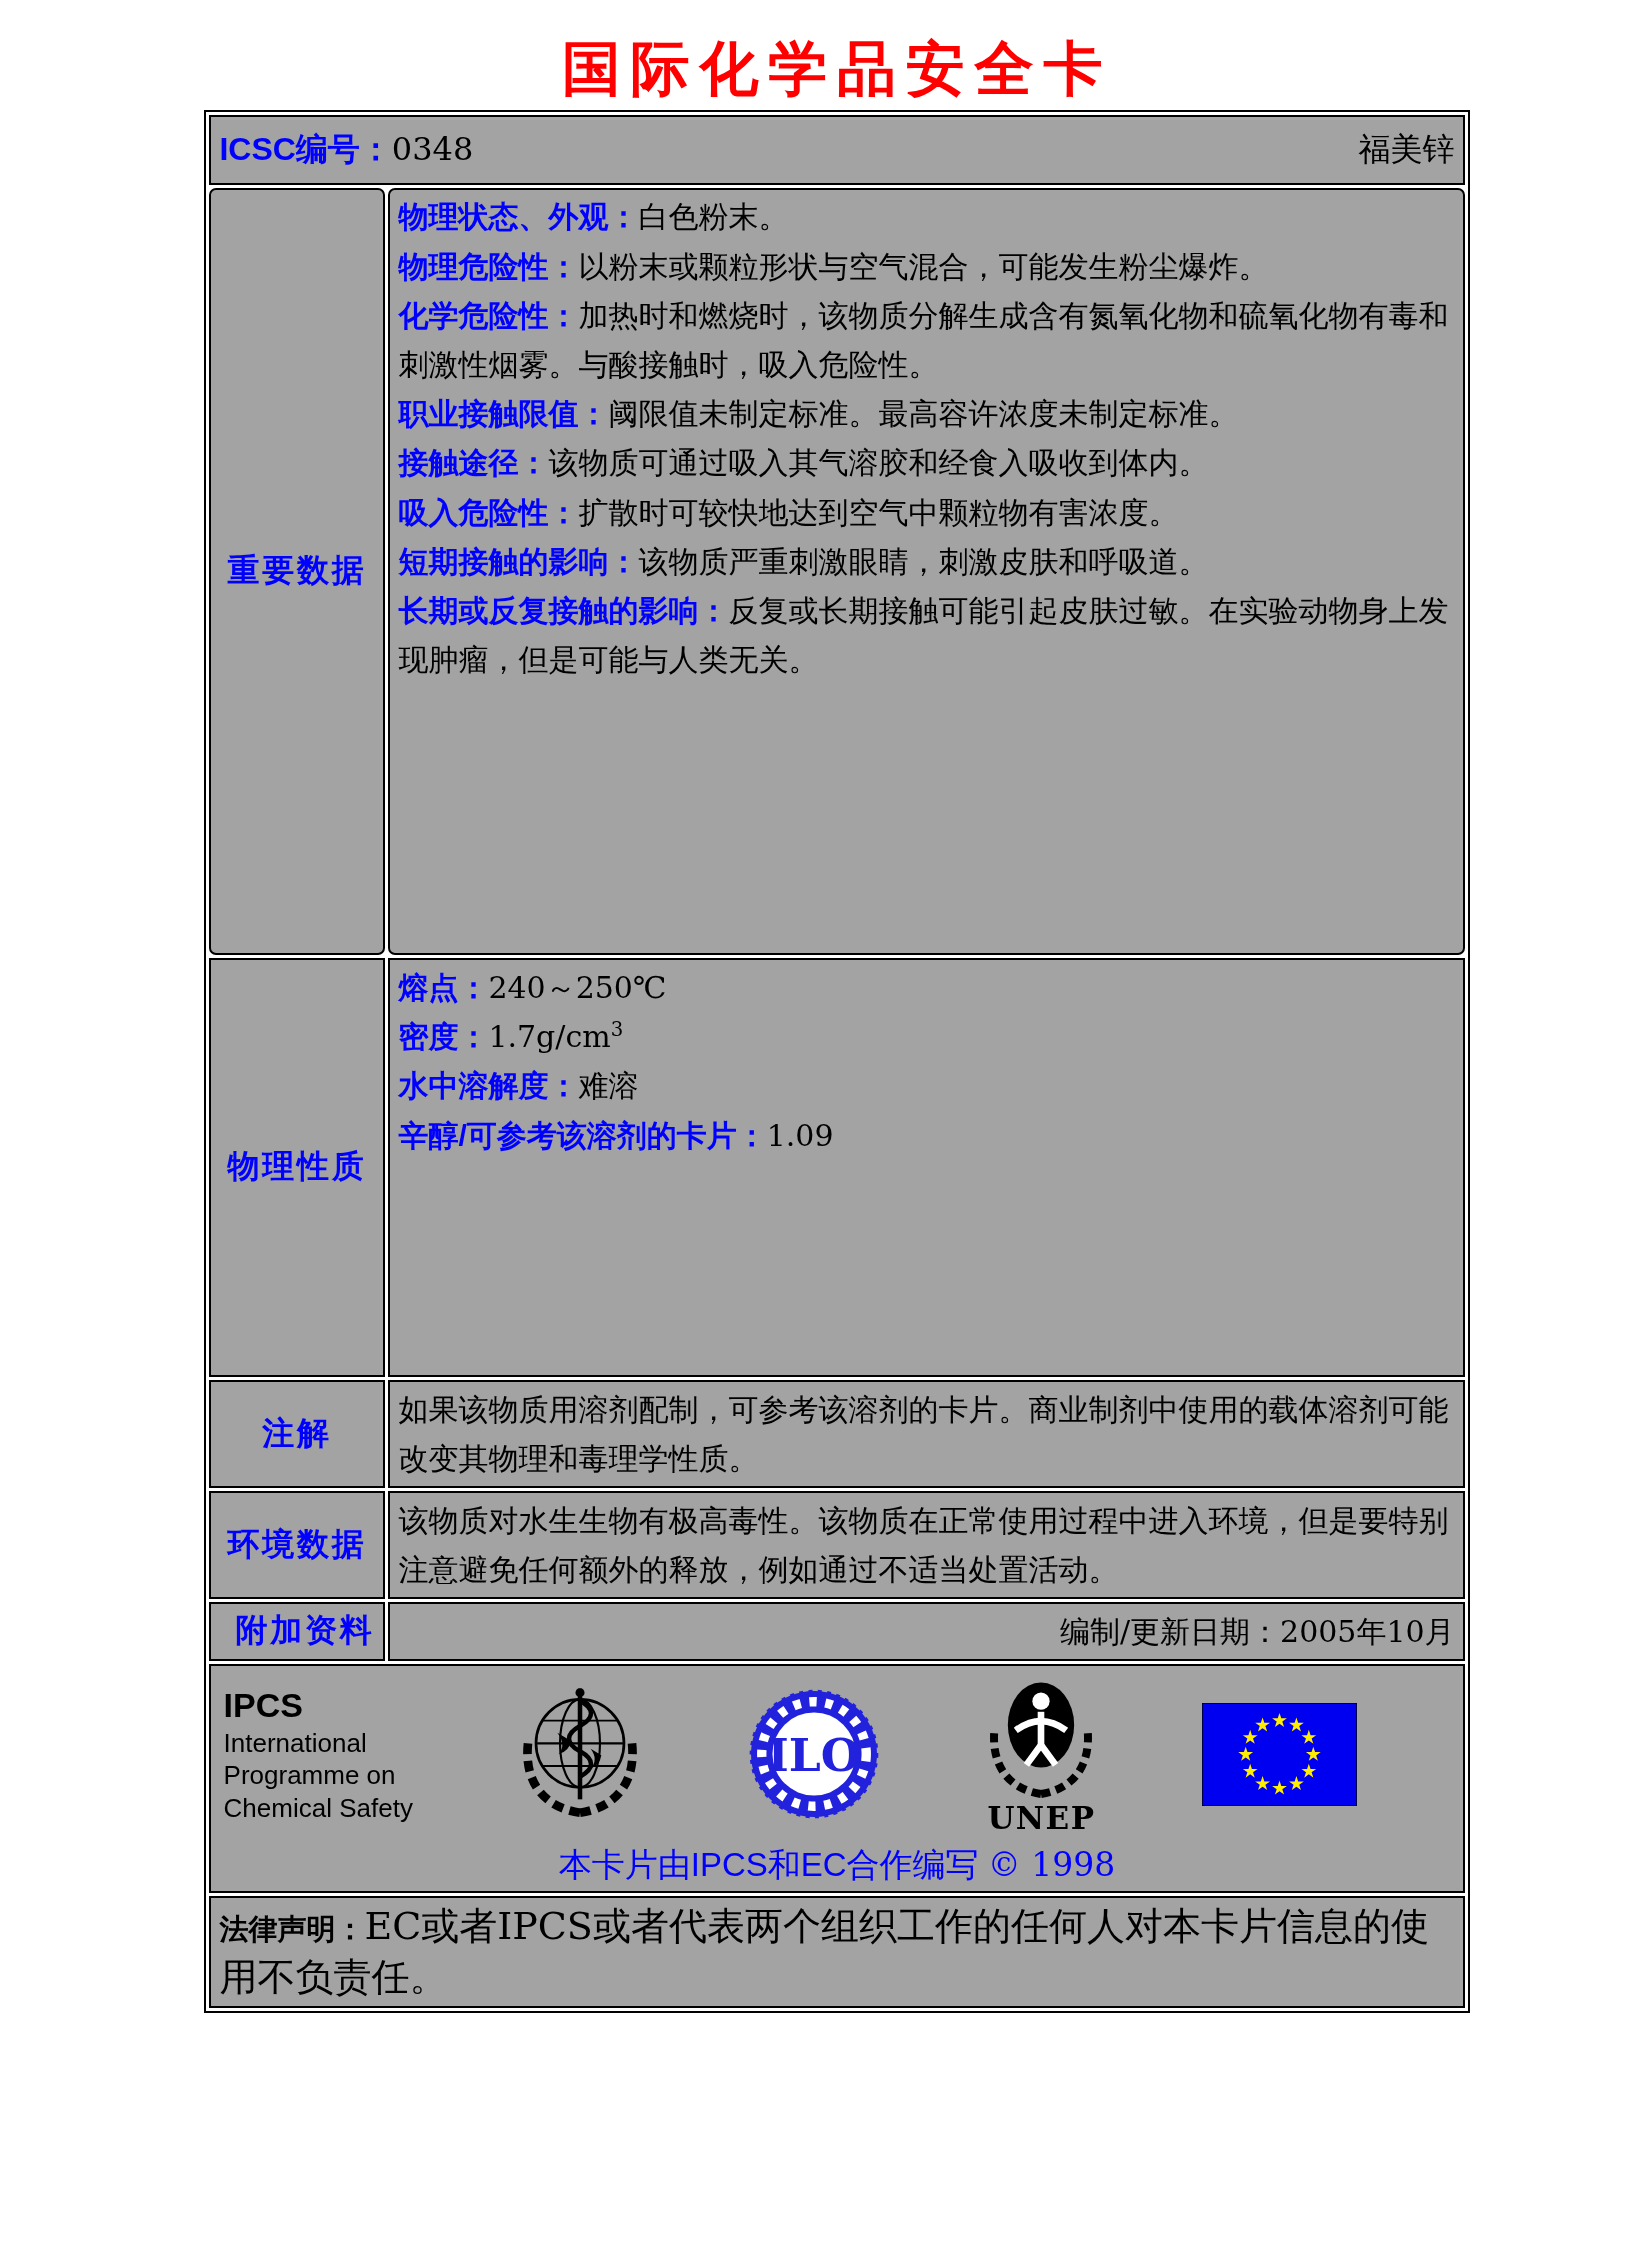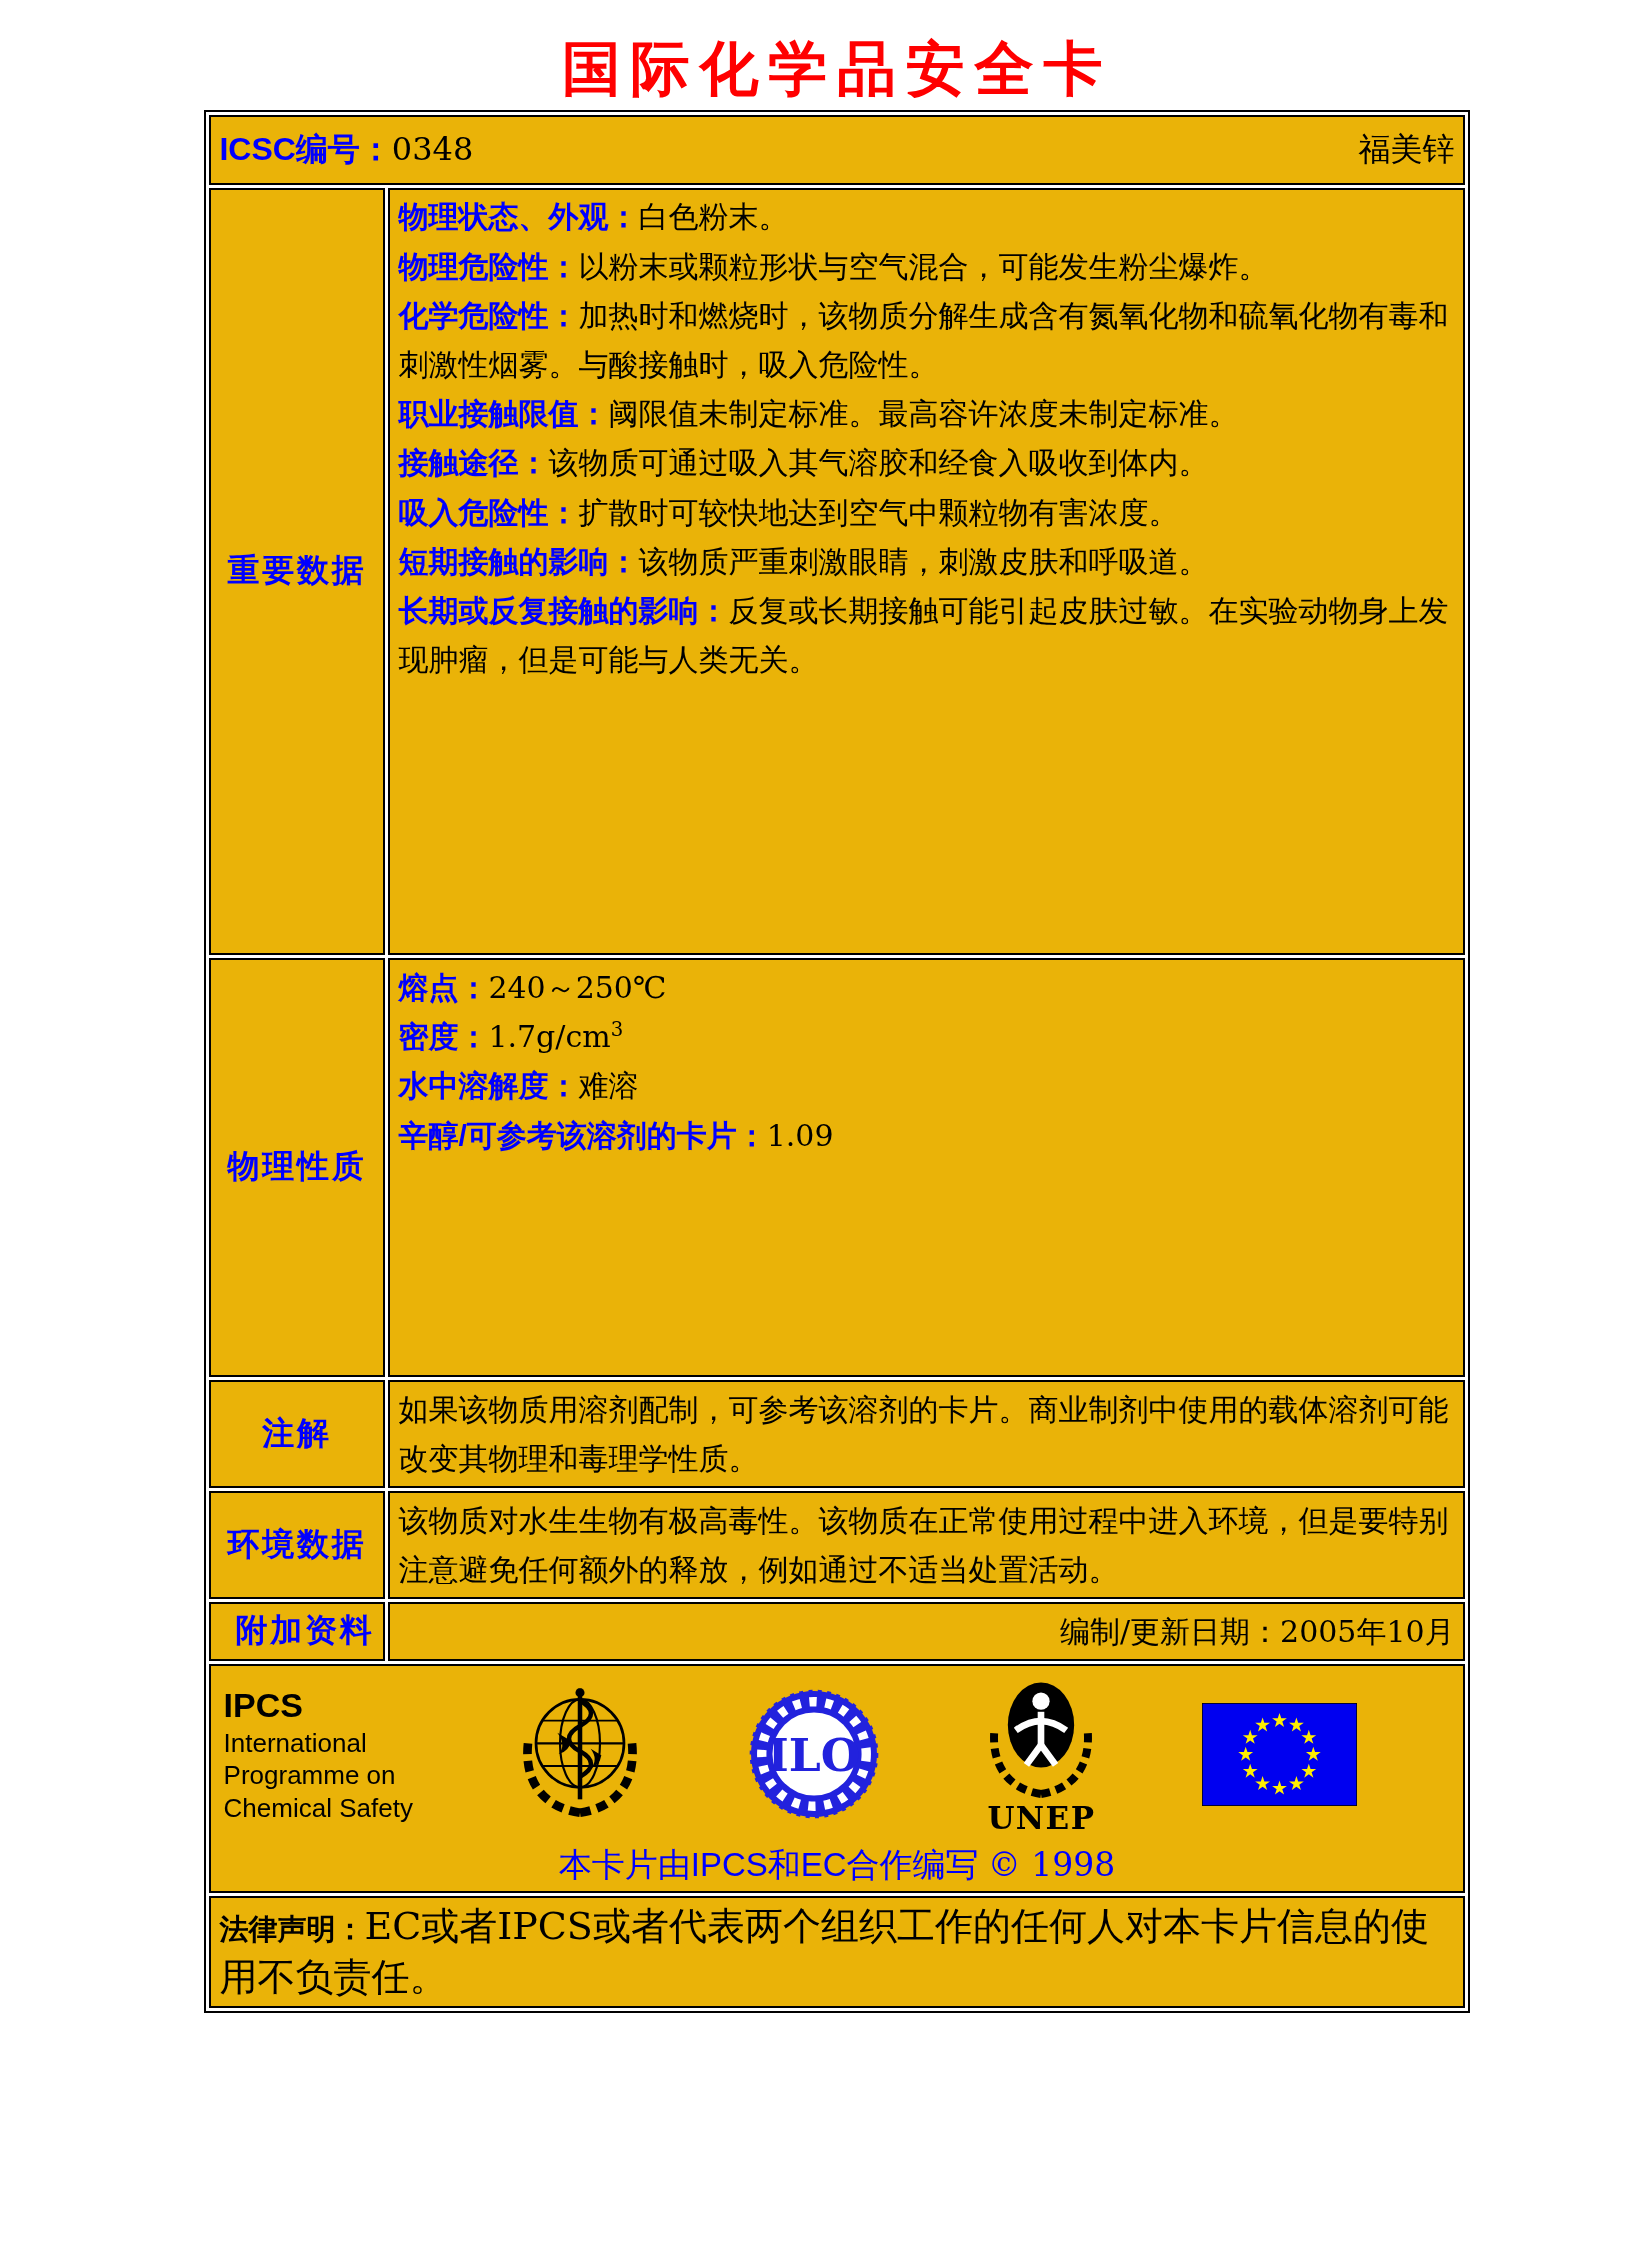--- a/index.html
+++ b/index.html
@@ -11,23 +11,23 @@
     position:absolute;left:204px;top:29.5px;width:1266px;margin:0;
     text-align:center;font-size:59px;font-weight:bold;color:#ff0000;
     letter-spacing:9.8px;font-family:"Liberation Sans","DejaVu Sans",sans-serif;
   }
   table.card{
     position:absolute;left:204px;top:110px;width:1266px;
     border:2.1px solid #000;border-collapse:separate;border-spacing:3.5px;
     table-layout:fixed;background:#fff;
   }
   col.c1{width:176px;}
-  td{border:2.1px solid #000;padding:2.8px 8.4px;vertical-align:top;background:#eab308;}
+  td{border:2.1px solid #000;padding:2.8px 8.4px;vertical-align:top;background:#a3a3a3;}
   td.hdr-cell{height:60px;vertical-align:middle;}
-  td.r-important{height:758px;}
+  td.r-important{height:758px;border-radius:7px;}
   td.r-physical{height:409px;}
   td.r-env{height:83px;}
   td.r-note{height:89px;}
   td.r-extra{height:38px;vertical-align:middle;text-align:right;}
   td.r-logos{height:193px;vertical-align:middle;}
   td.r-legal{height:55px;vertical-align:middle;}
   .label-cell{
     text-align:center;vertical-align:middle;color:#0000ff;
     font-weight:bold;font-size:32px;letter-spacing:2.8px;
   }

